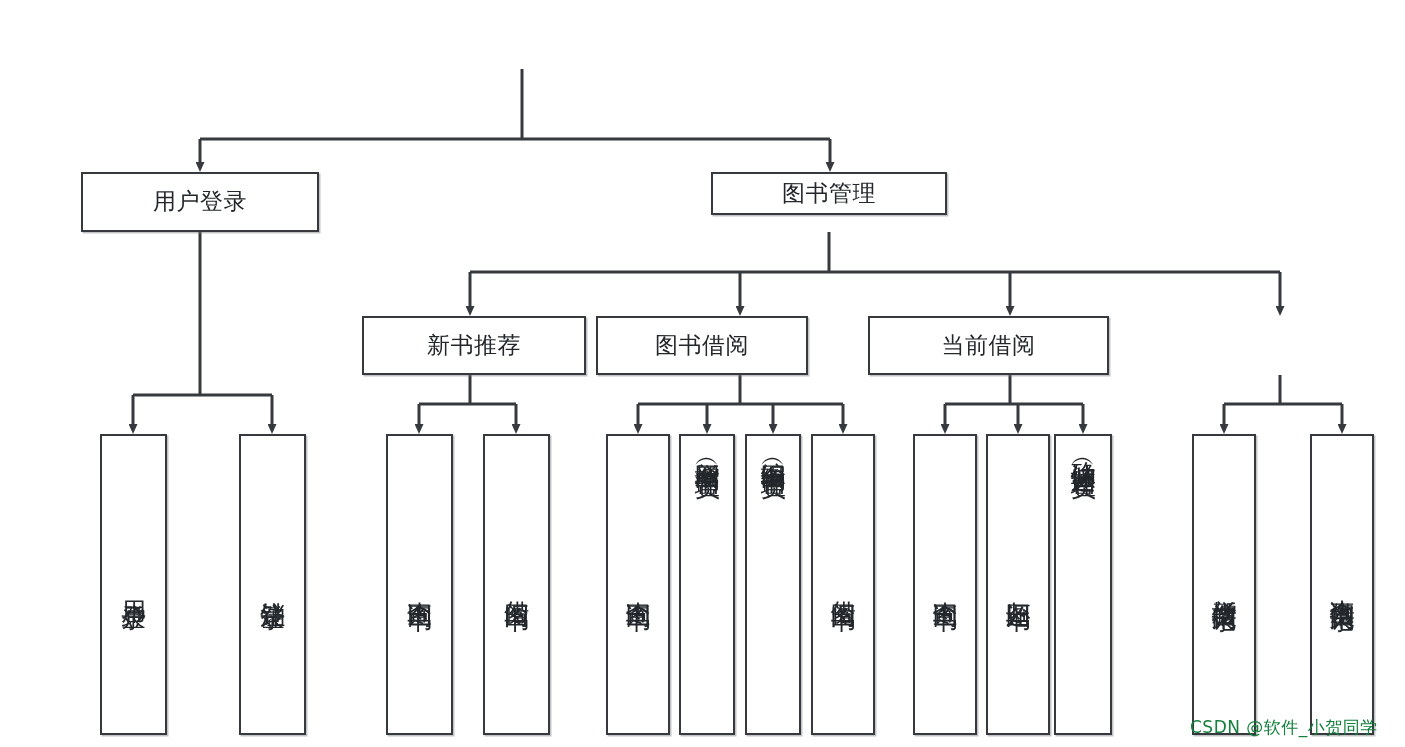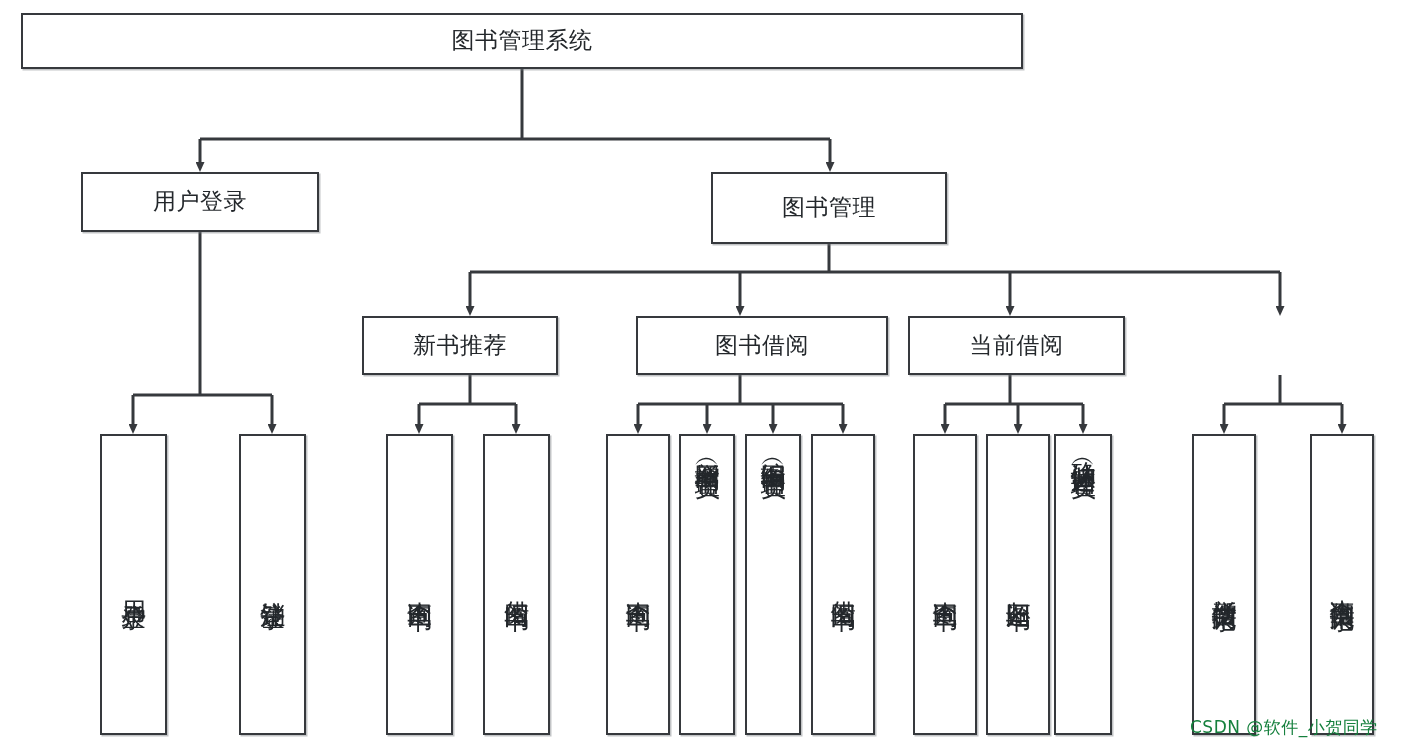--- a/index.html
+++ b/index.html
@@ -115,38 +115,35 @@
       <path d="M1018,404 L1018,425" marker-end="url(#arr)"></path>
       <path d="M1083,404 L1083,425" marker-end="url(#arr)"></path>
 
       <path d="M1280,375 L1280,404"></path>
       <path d="M1224,404 L1342,404"></path>
       <path d="M1224,404 L1224,425" marker-end="url(#arr)"></path>
       <path d="M1342,404 L1342,425" marker-end="url(#arr)"></path>
     </g>
   </svg>
 
-  <div class="node horiz" id="node-root" style="left: 21px; top: 13px; width: 1002px; height: 56px;">
-    <span class="lbl">图书管理系统</span>
-  </div>
 
   <div class="node horiz" id="node-l2-0" style="left: 81px; top: 172px; width: 238px; height: 60px;">
     <span class="lbl">用户登录</span>
   </div>
-  <div class="node horiz" id="node-l2-1" style="left: 711px; top: 172px; width: 236px; height: 72px;">
+  <div class="node horiz" id="node-l2-1" style="left: 711px; top: 172px; width: 236px; height: 43px;">
     <span class="lbl">图书管理</span>
   </div>
 
-  <div class="node horiz" id="node-l3-0" style="left: 362px; top: 316px; width: 196px; height: 59px;">
+  <div class="node horiz" id="node-l3-0" style="left: 362px; top: 316px; width: 224px; height: 59px;">
     <span class="lbl">新书推荐</span>
   </div>
-  <div class="node horiz" id="node-l3-1" style="left: 636px; top: 316px; width: 252px; height: 59px;">
+  <div class="node horiz" id="node-l3-1" style="left: 596px; top: 316px; width: 212px; height: 59px;">
     <span class="lbl">图书借阅</span>
   </div>
-  <div class="node horiz" id="node-l3-2" style="left: 908px; top: 316px; width: 217px; height: 59px;">
+  <div class="node horiz" id="node-l3-2" style="left: 868px; top: 316px; width: 241px; height: 59px;">
     <span class="lbl">当前借阅</span>
   </div>
 
   <div class="node vert mid" id="node-leaf-0" style="left: 100px; top: 434px; width: 67px; height: 301px;">
     <span class="lbl">用户登录</span>
   </div>
   <div class="node vert mid" id="node-leaf-1" style="left: 239px; top: 434px; width: 67px; height: 301px;">
     <span class="lbl">注销登录</span>
   </div>
   <div class="node vert mid" id="node-leaf-2" style="left: 386px; top: 434px; width: 67px; height: 301px;">

